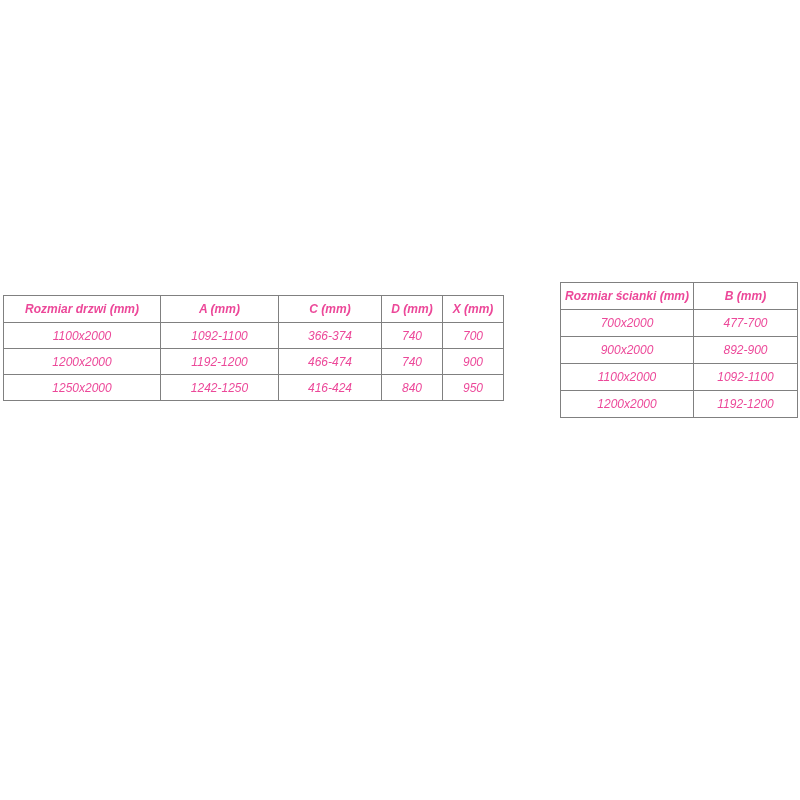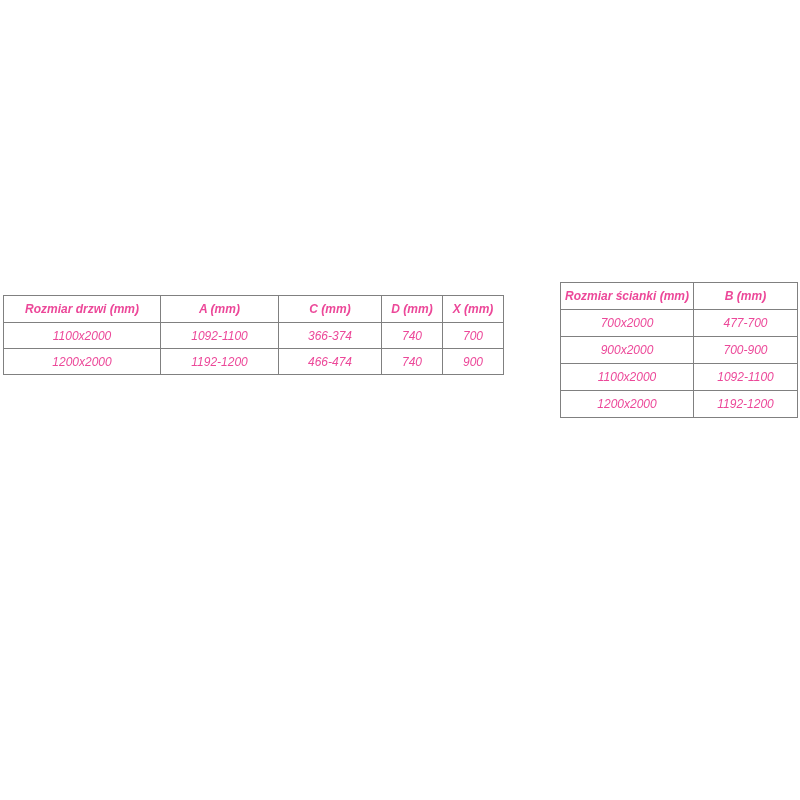--- a/index.html
+++ b/index.html
@@ -63,20 +63,27 @@
         <td>740</td>
         <td>700</td>
       </tr>
       <tr>
         <td>1200x2000</td>
         <td>1192-1200</td>
         <td>466-474</td>
         <td>740</td>
         <td>900</td>
       </tr>
+      <tr>
+        <td>1250x2000</td>
+        <td>1242-1250</td>
+        <td>416-424</td>
+        <td>840</td>
+        <td>950</td>
+      </tr>
     </tbody>
   </table>
 
   <table class="spec walls">
     <colgroup>
       <col style="width:133px">
         <col style="width:104px">
     </colgroup>
     <thead>
       <tr>
@@ -84,21 +91,21 @@
         <th>B (mm)</th>
       </tr>
     </thead>
     <tbody>
       <tr>
         <td>700x2000</td>
         <td>477-700</td>
       </tr>
       <tr>
         <td>900x2000</td>
-        <td>700-900</td>
+        <td>892-900</td>
       </tr>
       <tr>
         <td>1100x2000</td>
         <td>1092-1100</td>
       </tr>
       <tr>
         <td>1200x2000</td>
         <td>1192-1200</td>
       </tr>
     </tbody>

